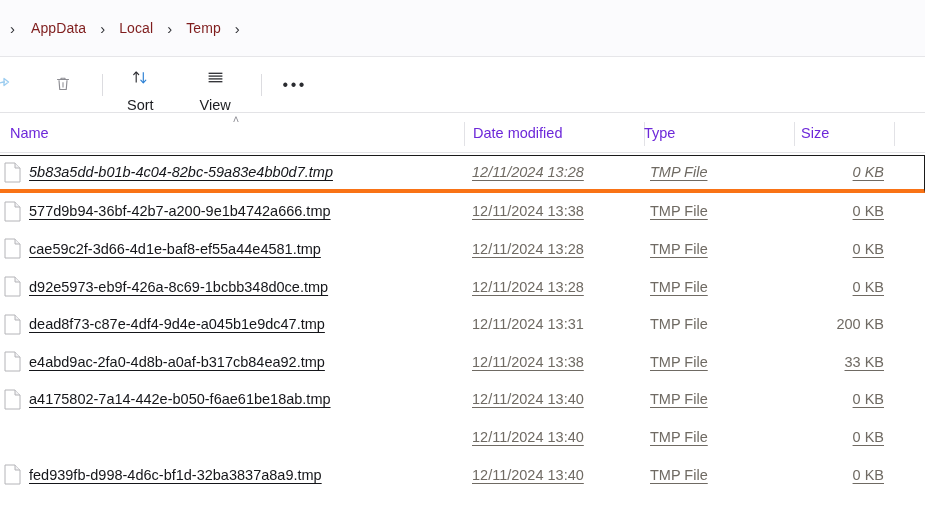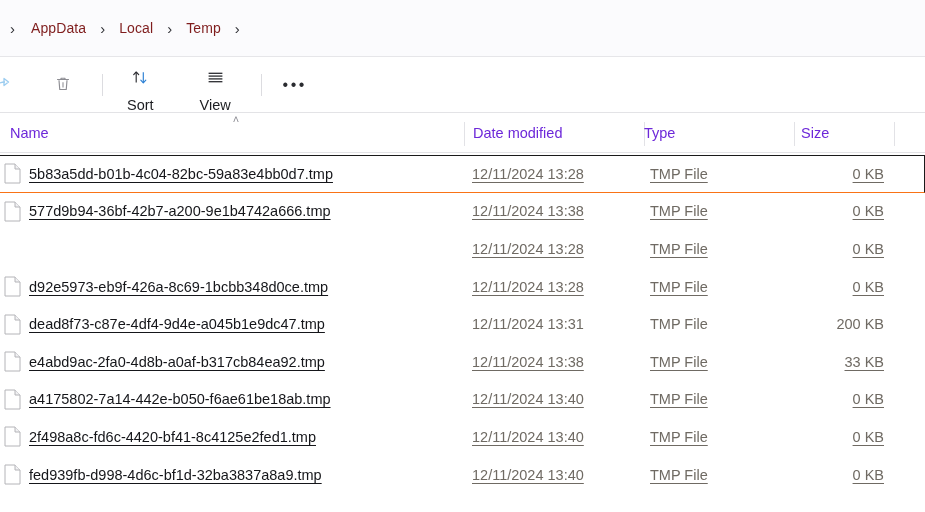--- a/index.html
+++ b/index.html
@@ -66,22 +66,23 @@
   .colhead-rule{
     position:absolute;left:0;top:152px;width:925px;height:1px;background:#e3e3e6;
   }
 
   
   .list{position:absolute;left:0;top:155px;width:925px;}
   .row{
     position:relative;width:925px;height:37.6px;box-sizing:border-box;
   }
   .row.focused{
-    border-top:1px solid #1a1a1a;border-bottom:1px solid #f97316;
+    border-top:1px solid #1a1a1a;border-bottom:4px solid #f97316;
     border-right:1px solid #1a1a1a;
+    font-style:italic;
   }
   .cell{
     position:absolute;top:0;height:100%;display:flex;align-items:center;
     font-size:14.5px;box-sizing:border-box;
   }
   .c-name{left:0;width:464px;padding-left:4px;gap:8px;}
   .c-date{left:464px;width:180px;padding-left:8px;}
   .c-type{left:644px;width:150px;padding-left:6px;}
   .c-size{left:794px;width:100px;padding-right:10px;justify-content:flex-end;}
 
@@ -238,20 +239,29 @@
           <span class="meta">12/11/2024 13:38</span>
         </div>
         <div class="cell c-type">
           <span class="meta">TMP File</span>
         </div>
         <div class="cell c-size">
           <span class="meta">0 KB</span>
         </div>
       </div>
       <div class="row">
+        <div class="cell c-name">
+          <span class="ficon">
+            <svg width="17" height="21" viewBox="0 0 17 21" fill="none">
+              <path d="M1 1 H11 L16 6 V20 H1 Z" fill="#ffffff" stroke="#b4b4b8" stroke-width="1"></path>
+              <path d="M11 1 V6 H16" fill="#f1f1f3" stroke="#b4b4b8" stroke-width="1" stroke-linejoin="round"></path>
+            </svg>
+          </span>
+          <span class="fname">cae59c2f-3d66-4d1e-baf8-ef55a44e4581.tmp</span>
+        </div>
         <div class="cell c-date">
           <span class="meta">12/11/2024 13:28</span>
         </div>
         <div class="cell c-type">
           <span class="meta">TMP File</span>
         </div>
         <div class="cell c-size">
           <span class="meta">0 KB</span>
         </div>
       </div>
@@ -329,29 +339,20 @@
           <span class="meta">12/11/2024 13:40</span>
         </div>
         <div class="cell c-type">
           <span class="meta">TMP File</span>
         </div>
         <div class="cell c-size">
           <span class="meta">0 KB</span>
         </div>
       </div>
       <div class="row">
-        <div class="cell c-name">
-          <span class="ficon">
-            <svg width="17" height="21" viewBox="0 0 17 21" fill="none">
-              <path d="M1 1 H11 L16 6 V20 H1 Z" fill="#ffffff" stroke="#b4b4b8" stroke-width="1"></path>
-              <path d="M11 1 V6 H16" fill="#f1f1f3" stroke="#b4b4b8" stroke-width="1" stroke-linejoin="round"></path>
-            </svg>
-          </span>
-          <span class="fname">2f498a8c-fd6c-4420-bf41-8c4125e2fed1.tmp</span>
-        </div>
         <div class="cell c-date">
           <span class="meta">12/11/2024 13:40</span>
         </div>
         <div class="cell c-type">
           <span class="meta">TMP File</span>
         </div>
         <div class="cell c-size">
           <span class="meta">0 KB</span>
         </div>
       </div>

